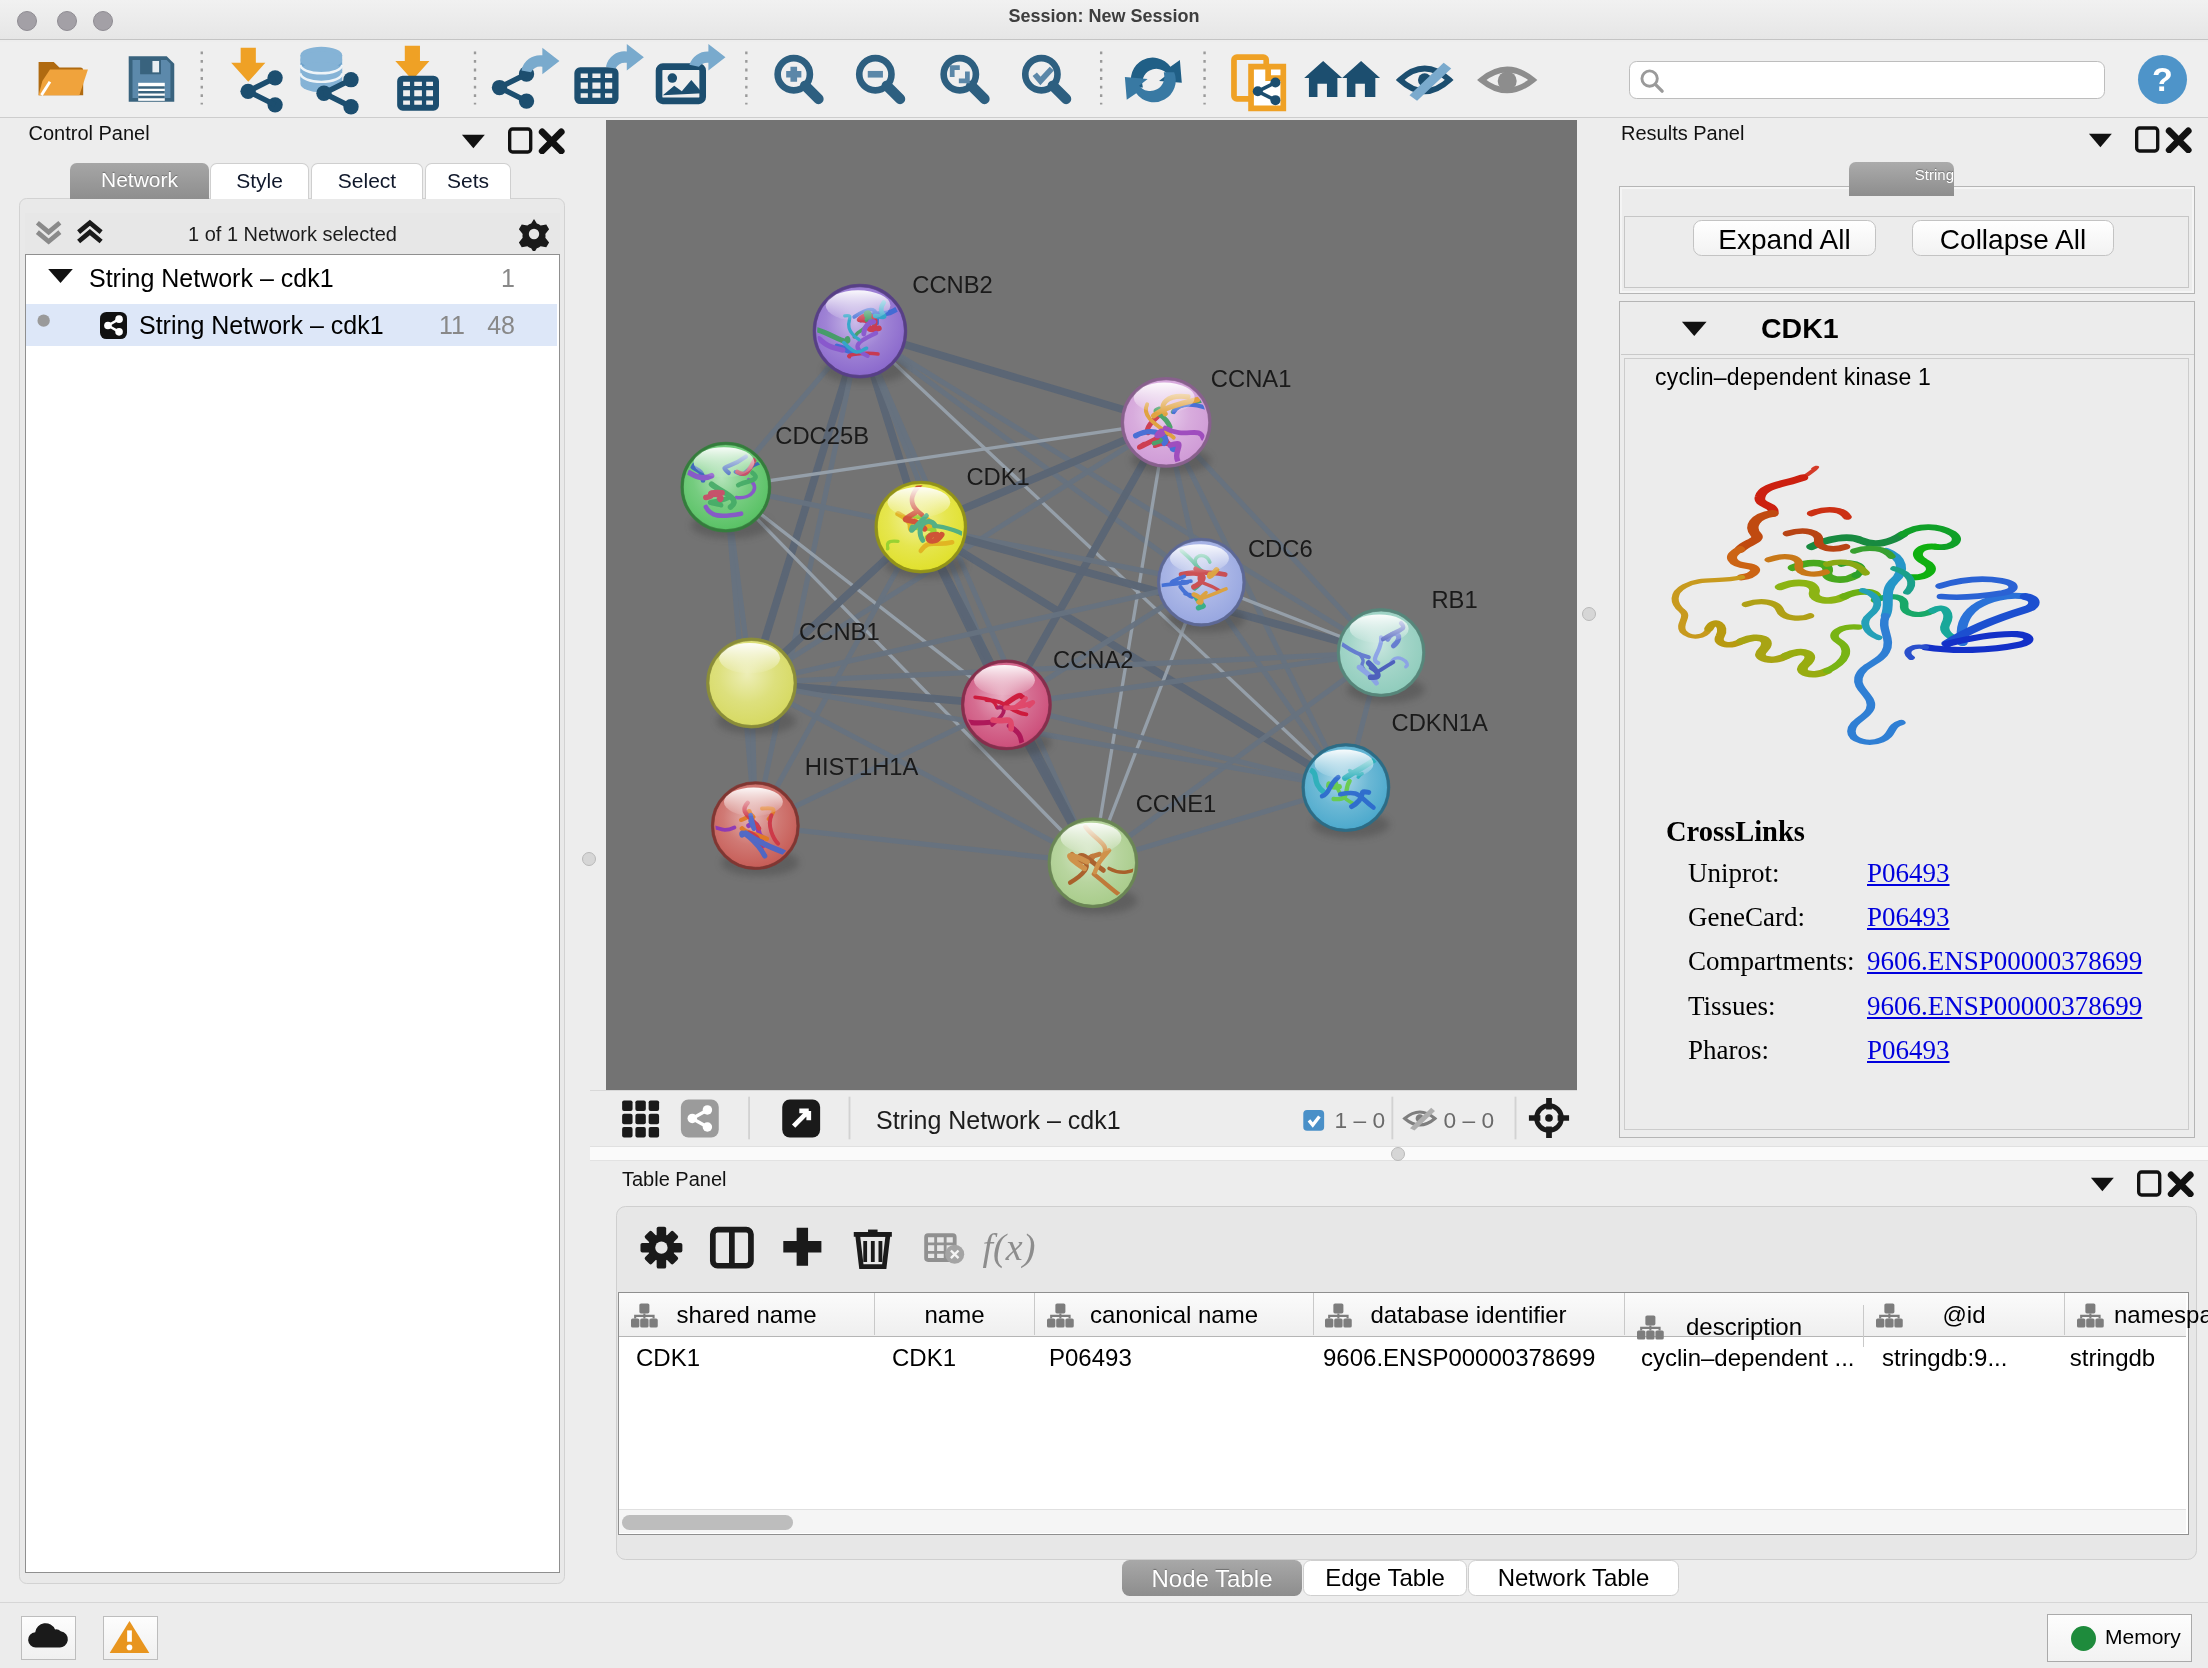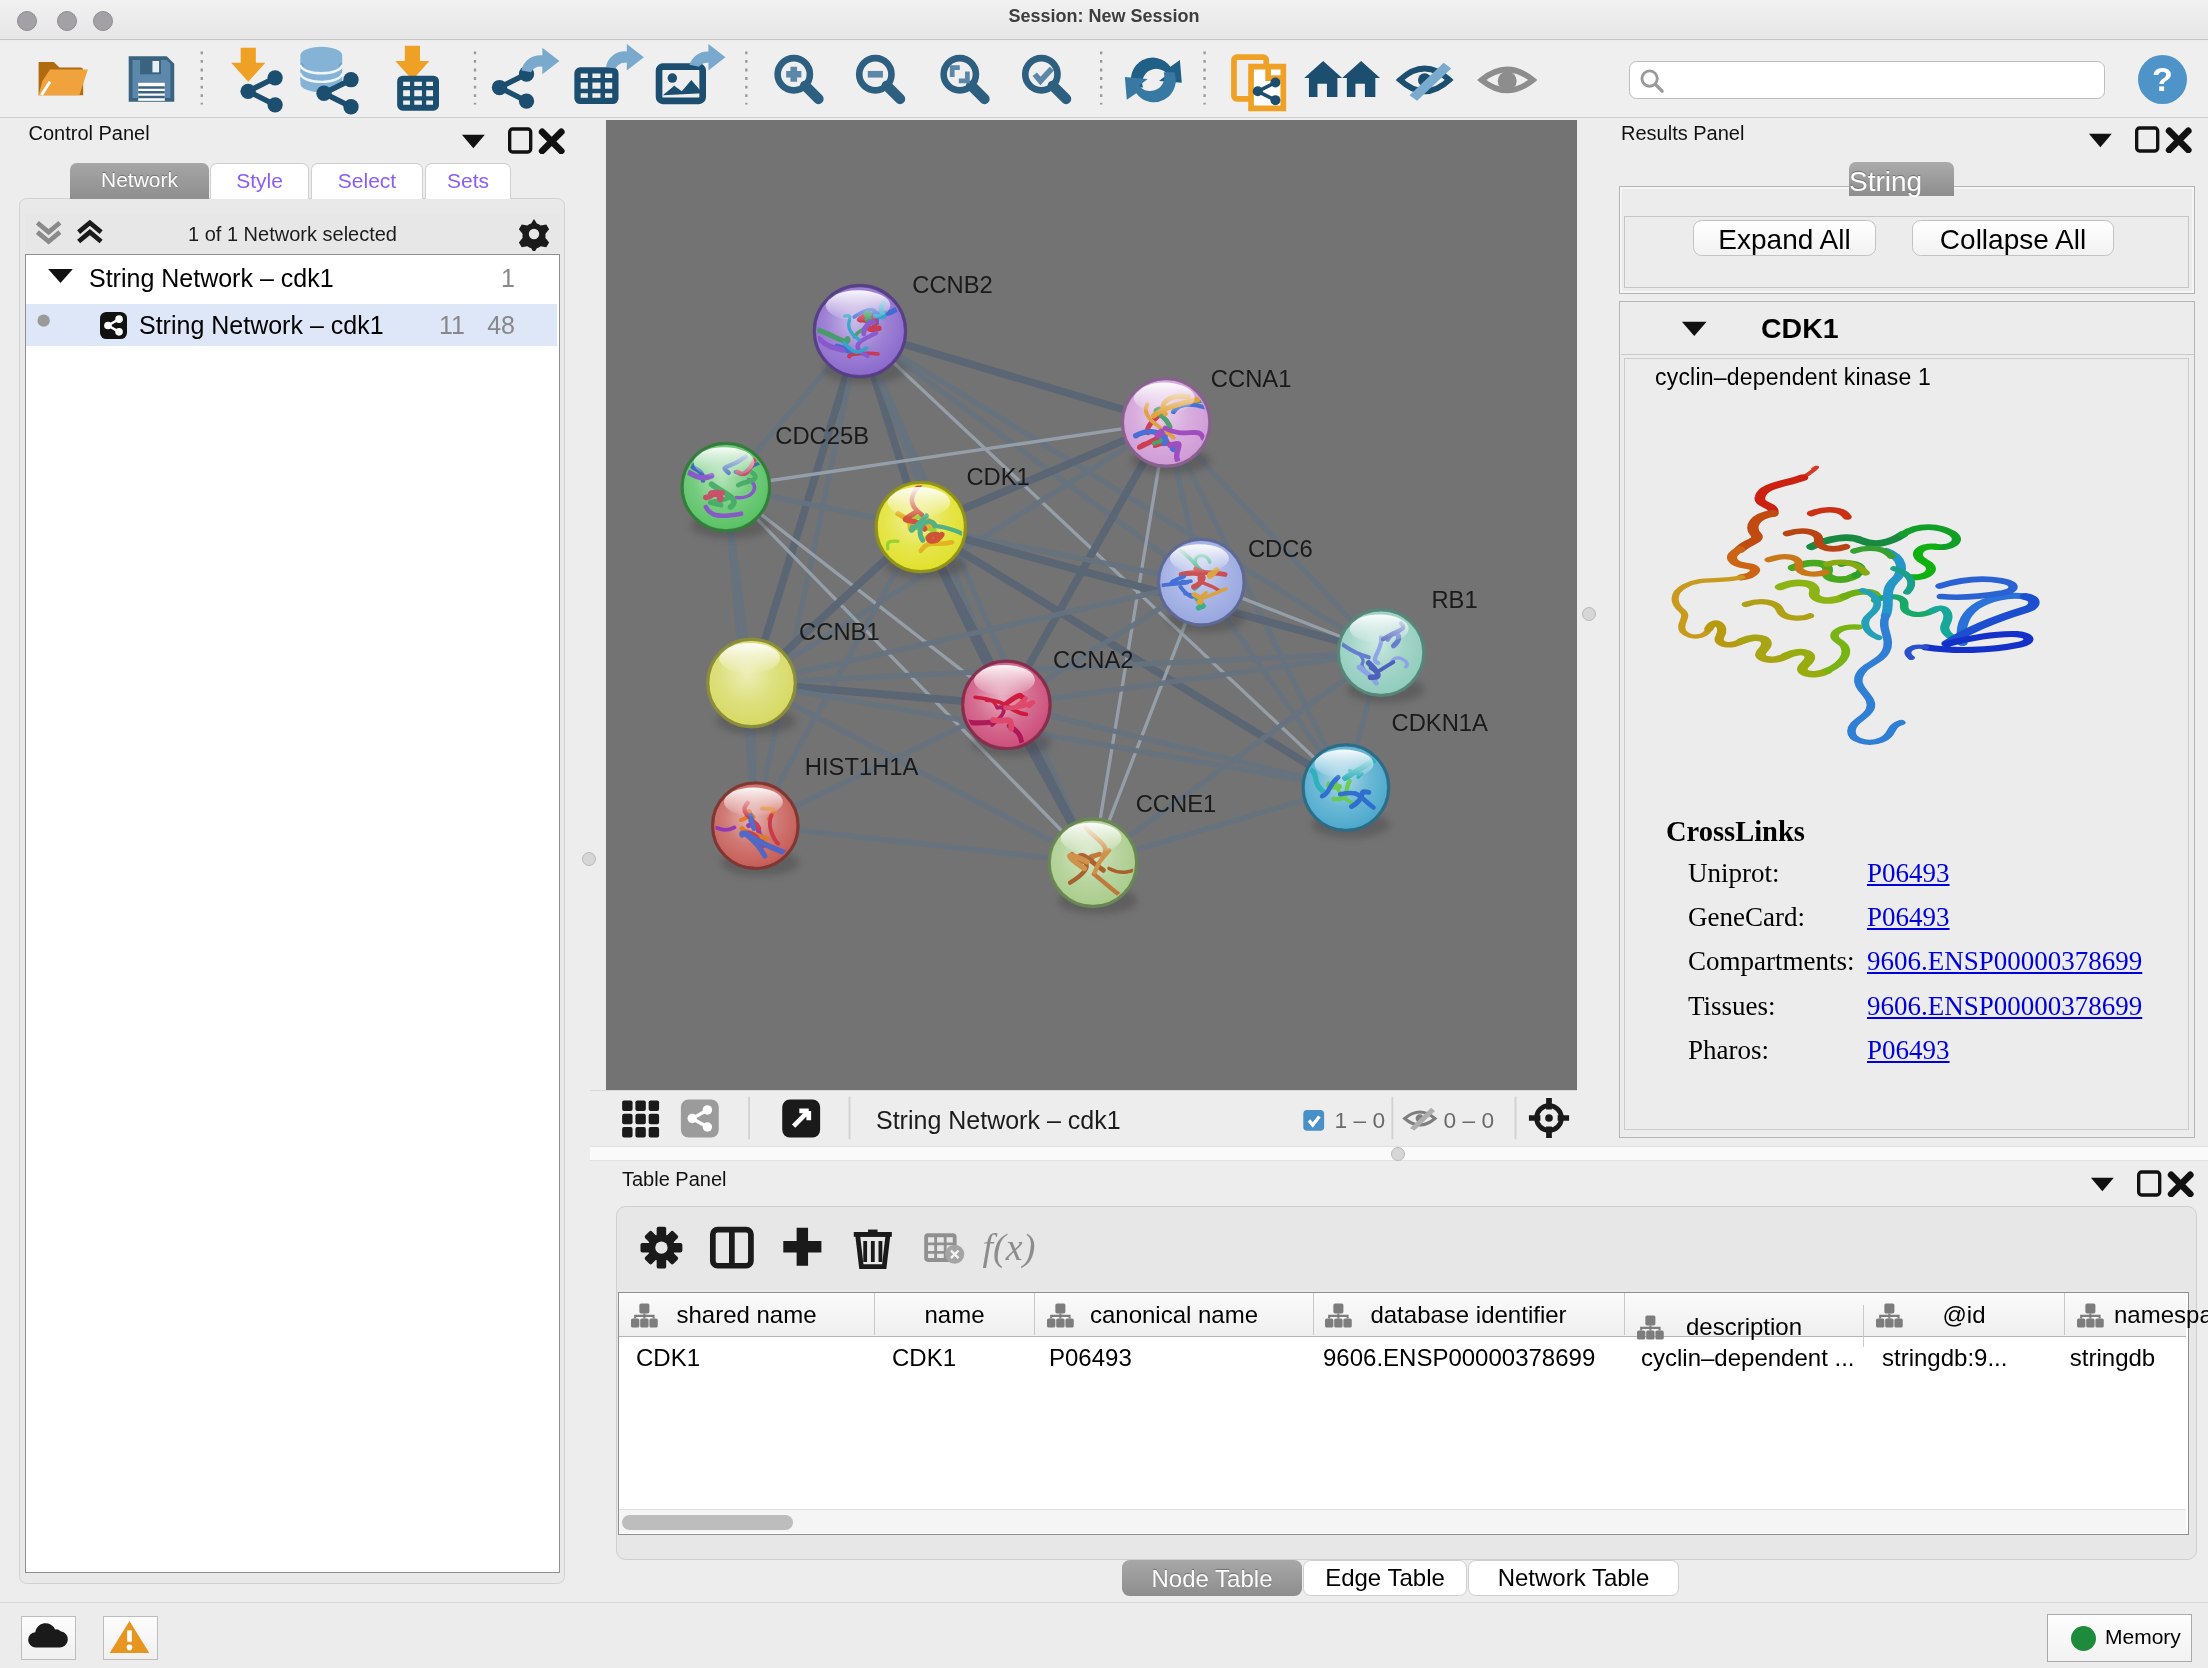--- a/index.html
+++ b/index.html
@@ -20,21 +20,21 @@
 #searchbox { position:absolute; left:1629px; top:19px; width:476px; height:38px; background:#ffffff;
   border:1.9px solid #bdbdbd; border-radius:7.6px; }
 #searchbox svg { position:absolute; left:9.5px; top:6.7px; }
 #helpbtn { position:absolute; left:2138px; top:13.3px; width:49px; height:49px; border-radius:50%;
   background:#4e94c9; color:#fff; font-size:34px; font-weight:bold; text-align:center; line-height:49px; }
 
 
 #cp-title { left:28.5px; top:122px; font-size:20px; color:#111; }
 #cp-tabs { left:70px; top:163px; height:36px; }
 .tab { position:absolute; top:0; height:36px; font-size:21px; text-align:center;
-  background:#fff; color:#8b5cf6; border:1px solid #cfcfcf; border-bottom:none;
+  background:#fff; color:#0f172a; border:1px solid #cfcfcf; border-bottom:none;
   border-radius:6.7px 6.7px 0 0; padding-top:4.8px; }
 .tab.sel { background:linear-gradient(#a6a6a6,#8e8e8e); color:#fff; text-shadow:0 -1px 1px #6f6f6f; border:none; }
 #cp-body { left:19px; top:198px; width:546px; height:1386px; background:#e9e9e9;
   border:1.9px solid #d2d2d2; border-radius:7.6px; }
 #cp-chevrow { left:25px; top:213px; width:535px; height:41px; background:#e7e7e7; }
 #cp-chevrow .lbl { position:absolute; left:0; width:535px; text-align:center; top:9.5px; font-size:20px; color:#1c1c1c; }
 #cp-list { left:25px; top:254px; width:535px; height:1319px; background:#ffffff; border:1.9px solid #8f8f8f; }
 .cp-row { position:absolute; left:0; width:531px; height:49px; font-size:25px; color:#000; }
 .cp-row .num { position:absolute; color:#888; }
 
@@ -43,21 +43,21 @@
 #canv-bar { left:590px; top:1090px; width:987px; height:56px; background:#ededed; border-top:1.9px solid #d8d8d8; }
 #canv-bar .nettext { position:absolute; left:286px; top:15px; font-size:25px; color:#1c1c1c; }
 #divider-h { left:590px; top:1146px; width:1619px; height:15px; background:#fafafa; border-top:1.9px solid #e0e0e0; border-bottom:1.9px solid #e2e2e2;}
 #grip { left:1391px; top:1147px; width:14.3px; height:14.3px; border-radius:50%; background:#d6d6d6; border:1px solid #b9b9b9; }
 #grip-l { left:582px; top:852px; width:14.3px; height:14.3px; border-radius:50%; background:#d6d6d6; border:1px solid #b9b9b9; }
 #grip-r { left:1582px; top:607px; width:14.3px; height:14.3px; border-radius:50%; background:#d6d6d6; border:1px solid #b9b9b9; }
 
 
 #rp-title { left:1621px; top:122px; font-size:20px; color:#111; }
 #rp-stringtab { left:1849px; top:162px; width:105px; height:34px; background:linear-gradient(#ababab,#8d8d8d);
-  border-radius:6.7px 6.7px 0 0; color:#fff; font-size:28px; text-align:left; padding-top:3.8px; text-shadow:0 -1px 1px #6f6f6f; }
+  border-radius:6.7px 6.7px 0 0; color:#fff; font-size:15px; text-align:right; padding-top:3.8px; text-shadow:0 -1px 1px #6f6f6f; }
 #rp-panelA { left:1619px; top:186px; width:576px; height:108px; background:#ececec; border:1.9px solid #b5b5b5; box-shadow:inset 0 0 0 1.9px #f5f5f5; }
 .rp-btn { position:absolute; top:220px; height:36px; background:linear-gradient(#ffffff,#f2f2f2); border:1.9px solid #c3c3c3;
   border-radius:8.6px; font-size:28px; text-align:center; padding-top:2.9px; color:#000; }
 #rp-panelB { left:1619px; top:301px; width:576px; height:837px; background:#ececec; border:1.9px solid #b5b5b5; }
 #rp-cdk1row { left:1621px; top:302px; width:573px; height:53px; background:#ececec; border-bottom:1.9px solid #c9c9c9; }
 #rp-cdk1row .t { position:absolute; left:140px; top:9.5px; font-size:28.5px; font-weight:bold; color:#000; }
 #rp-inner { left:1624px; top:358px; width:565px; height:772px; background:#ececec; border:1px solid #cccccc; }
 #rp-desc { left:1655px; top:364px; font-size:23px; color:#000; letter-spacing:0.2px; }
 #crosslinks { left:1666px; top:816px; font-family:"Liberation Serif", serif; font-size:28.5px; font-weight:bold; color:#000; }
 .clrow { position:absolute; font-family:"Liberation Serif", serif; font-size:27px; color:#000; }

